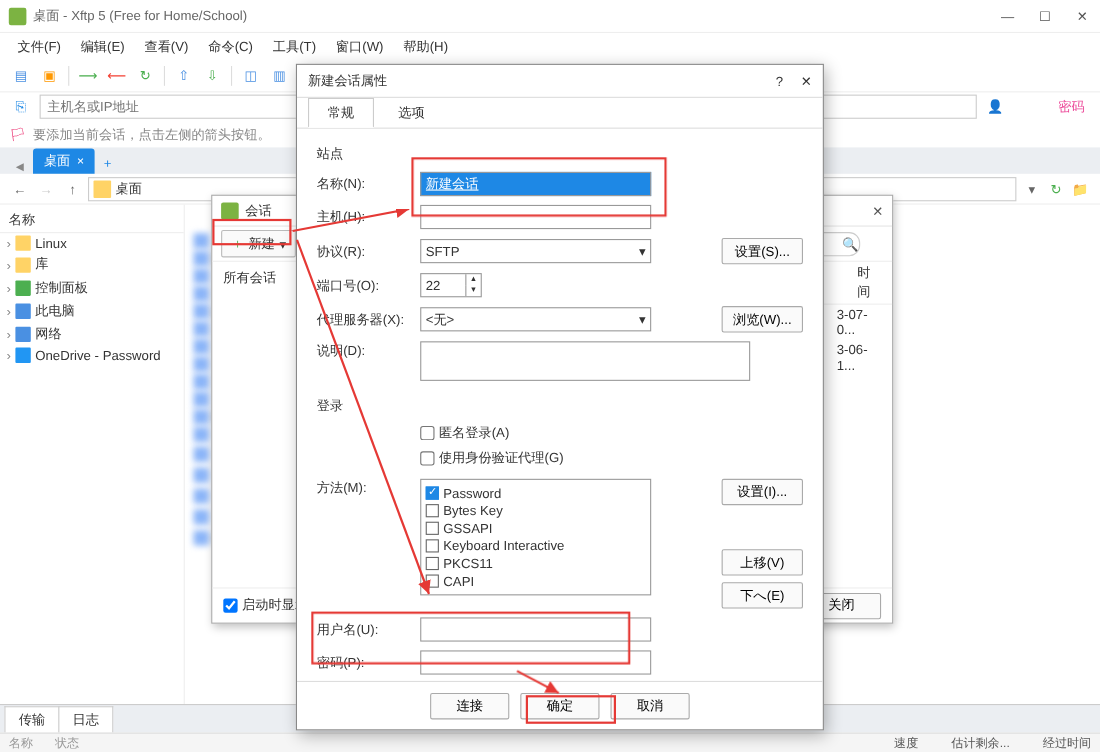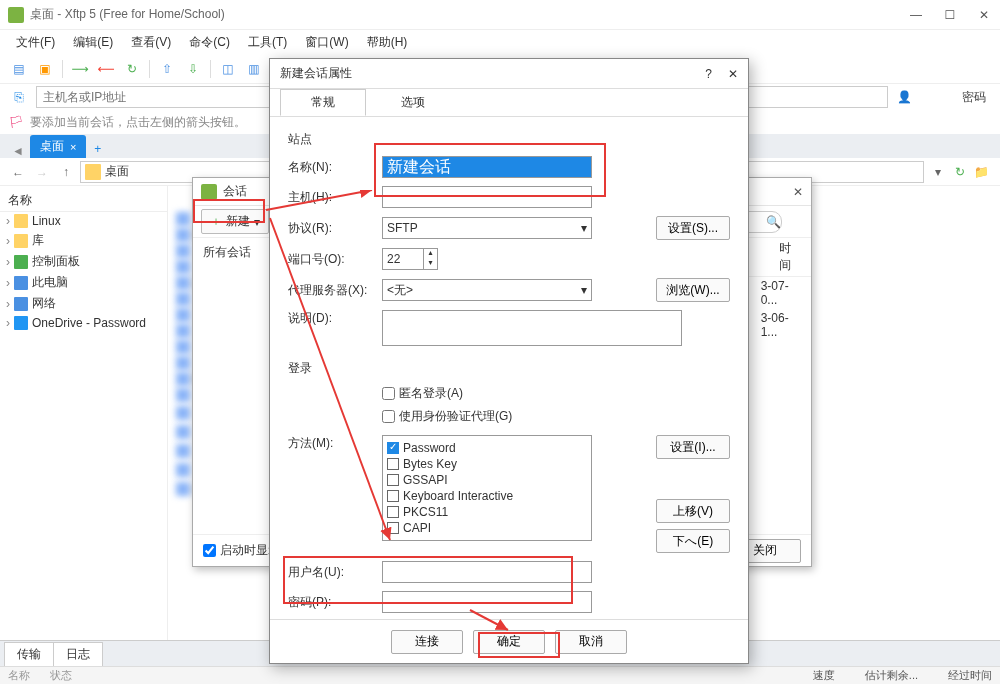--- a/index.html
+++ b/index.html
@@ -15,21 +15,21 @@
     
     .menubar { height:24px; display:flex; align-items:center; padding:0 8px; gap:2px; }
     .menu-item { padding:2px 8px; cursor:pointer; font-size:12px; }
 
     
     .toolbar { height:30px; display:flex; align-items:center; padding:0 8px; gap:4px; border-bottom:1px solid #eee; }
     .tb-ico { width:22px; height:22px; display:flex; align-items:center; justify-content:center; border-radius:2px; cursor:pointer; }
     .tb-sep { width:1px; height:18px; background:#ddd; margin:0 2px; }
     .addr-bar { height:26px; display:flex; align-items:center; padding:0 8px; gap:6px; }
     .addr-input { flex:1; height:22px; border:1px solid #ccc; padding:0 6px; font-size:12px; color:#888; background:#fff; }
-    .pwd-label { color:#404040; margin-left:40px; margin-right:6px; }
+    .pwd-label { color:#ec4899; margin-left:40px; margin-right:6px; }
     .hint-bar { height:24px; display:flex; align-items:center; padding:0 8px; color:#888; }
     .hint-ico { width:16px; height:16px; margin-right:6px; display:inline-flex; align-items:center; justify-content:center; }
 
     
     .tabstrip { height:24px; background:#ebeef2; display:flex; align-items:flex-end; padding-left:6px; }
     .tab { background:#1e88e5; color:#fff; padding:3px 10px; font-size:12px; display:flex; align-items:center; gap:6px; border-radius:3px 3px 0 0; }
     .tab .x { cursor:pointer; font-size:11px; }
     .tabstrip .plus { padding:2px 8px; color:#1e88e5; cursor:pointer; }
 
     
@@ -79,27 +79,27 @@
     .chk { display:flex; align-items:center; gap:4px; }
     .btn { min-width:72px; height:24px; border:1px solid #aaa; background:#fafafa; cursor:pointer; font-size:12px; border-radius:2px; }
 
     
     .dlg { position:absolute; left:269px; top:58px; width:480px; height:606px; background:#fff; border:1px solid #888; box-shadow:3px 4px 14px rgba(0,0,0,0.3); display:flex; flex-direction:column; }
     .dlg-title { height:30px; display:flex; align-items:center; padding:0 10px; border-bottom:1px solid #ddd; }
     .dlg-title .txt { flex:1; font-size:12px; }
     .dlg-title .help { margin-right:16px; cursor:pointer; }
     .dlg-title .x { cursor:pointer; }
     .dlg-tabs { height:28px; display:flex; align-items:center; border-bottom:1px solid #ddd; padding-left:10px; gap:4px; }
-    .dlg-tab { padding:4px 30px; border:1px solid transparent; cursor:pointer; }
+    .dlg-tab { padding:4px 17px; border:1px solid transparent; cursor:pointer; }
     .dlg-tab.active { border:1px solid #ccc; border-bottom:1px solid #fff; background:#fff; }
     .dlg-body { flex:1; padding:8px 18px; overflow:auto; font-size:12px; color:#333; }
     .grp-label { margin:6px 0 8px 0; }
     .form-row { display:flex; align-items:center; margin-bottom:8px; gap:8px; }
     .form-row .lbl { width:86px; }
-    .txt-in { height:22px; border:1px solid #999; padding:0 4px; font-size:16px; }
+    .txt-in { height:22px; border:1px solid #999; padding:0 4px; font-size:12px;text-decoration:underline; }
     .txt-in.wide { width:210px; }
     .sel { height:22px; border:1px solid #999; background:#fff; padding:0 4px; font-size:12px; }
     .sel.wide { width:210px; }
     .num { width:56px; height:22px; border:1px solid #999; display:flex; align-items:center; }
     .num span { flex:1; padding:0 4px; }
     .spin { width:14px; display:flex; flex-direction:column; }
     .spin div { height:10px; border-left:1px solid #999; font-size:8px; text-align:center; line-height:8px; cursor:pointer; }
     .small-btn { min-width:74px; height:24px; border:1px solid #aaa; background:#fafafa; font-size:12px; cursor:pointer; border-radius:2px; }
     .ta { width:300px; height:36px; border:1px solid #999; resize:none; font-size:12px; }
     .methods { border:1px solid #999; width:210px; height:106px; padding:4px; overflow:auto; }

